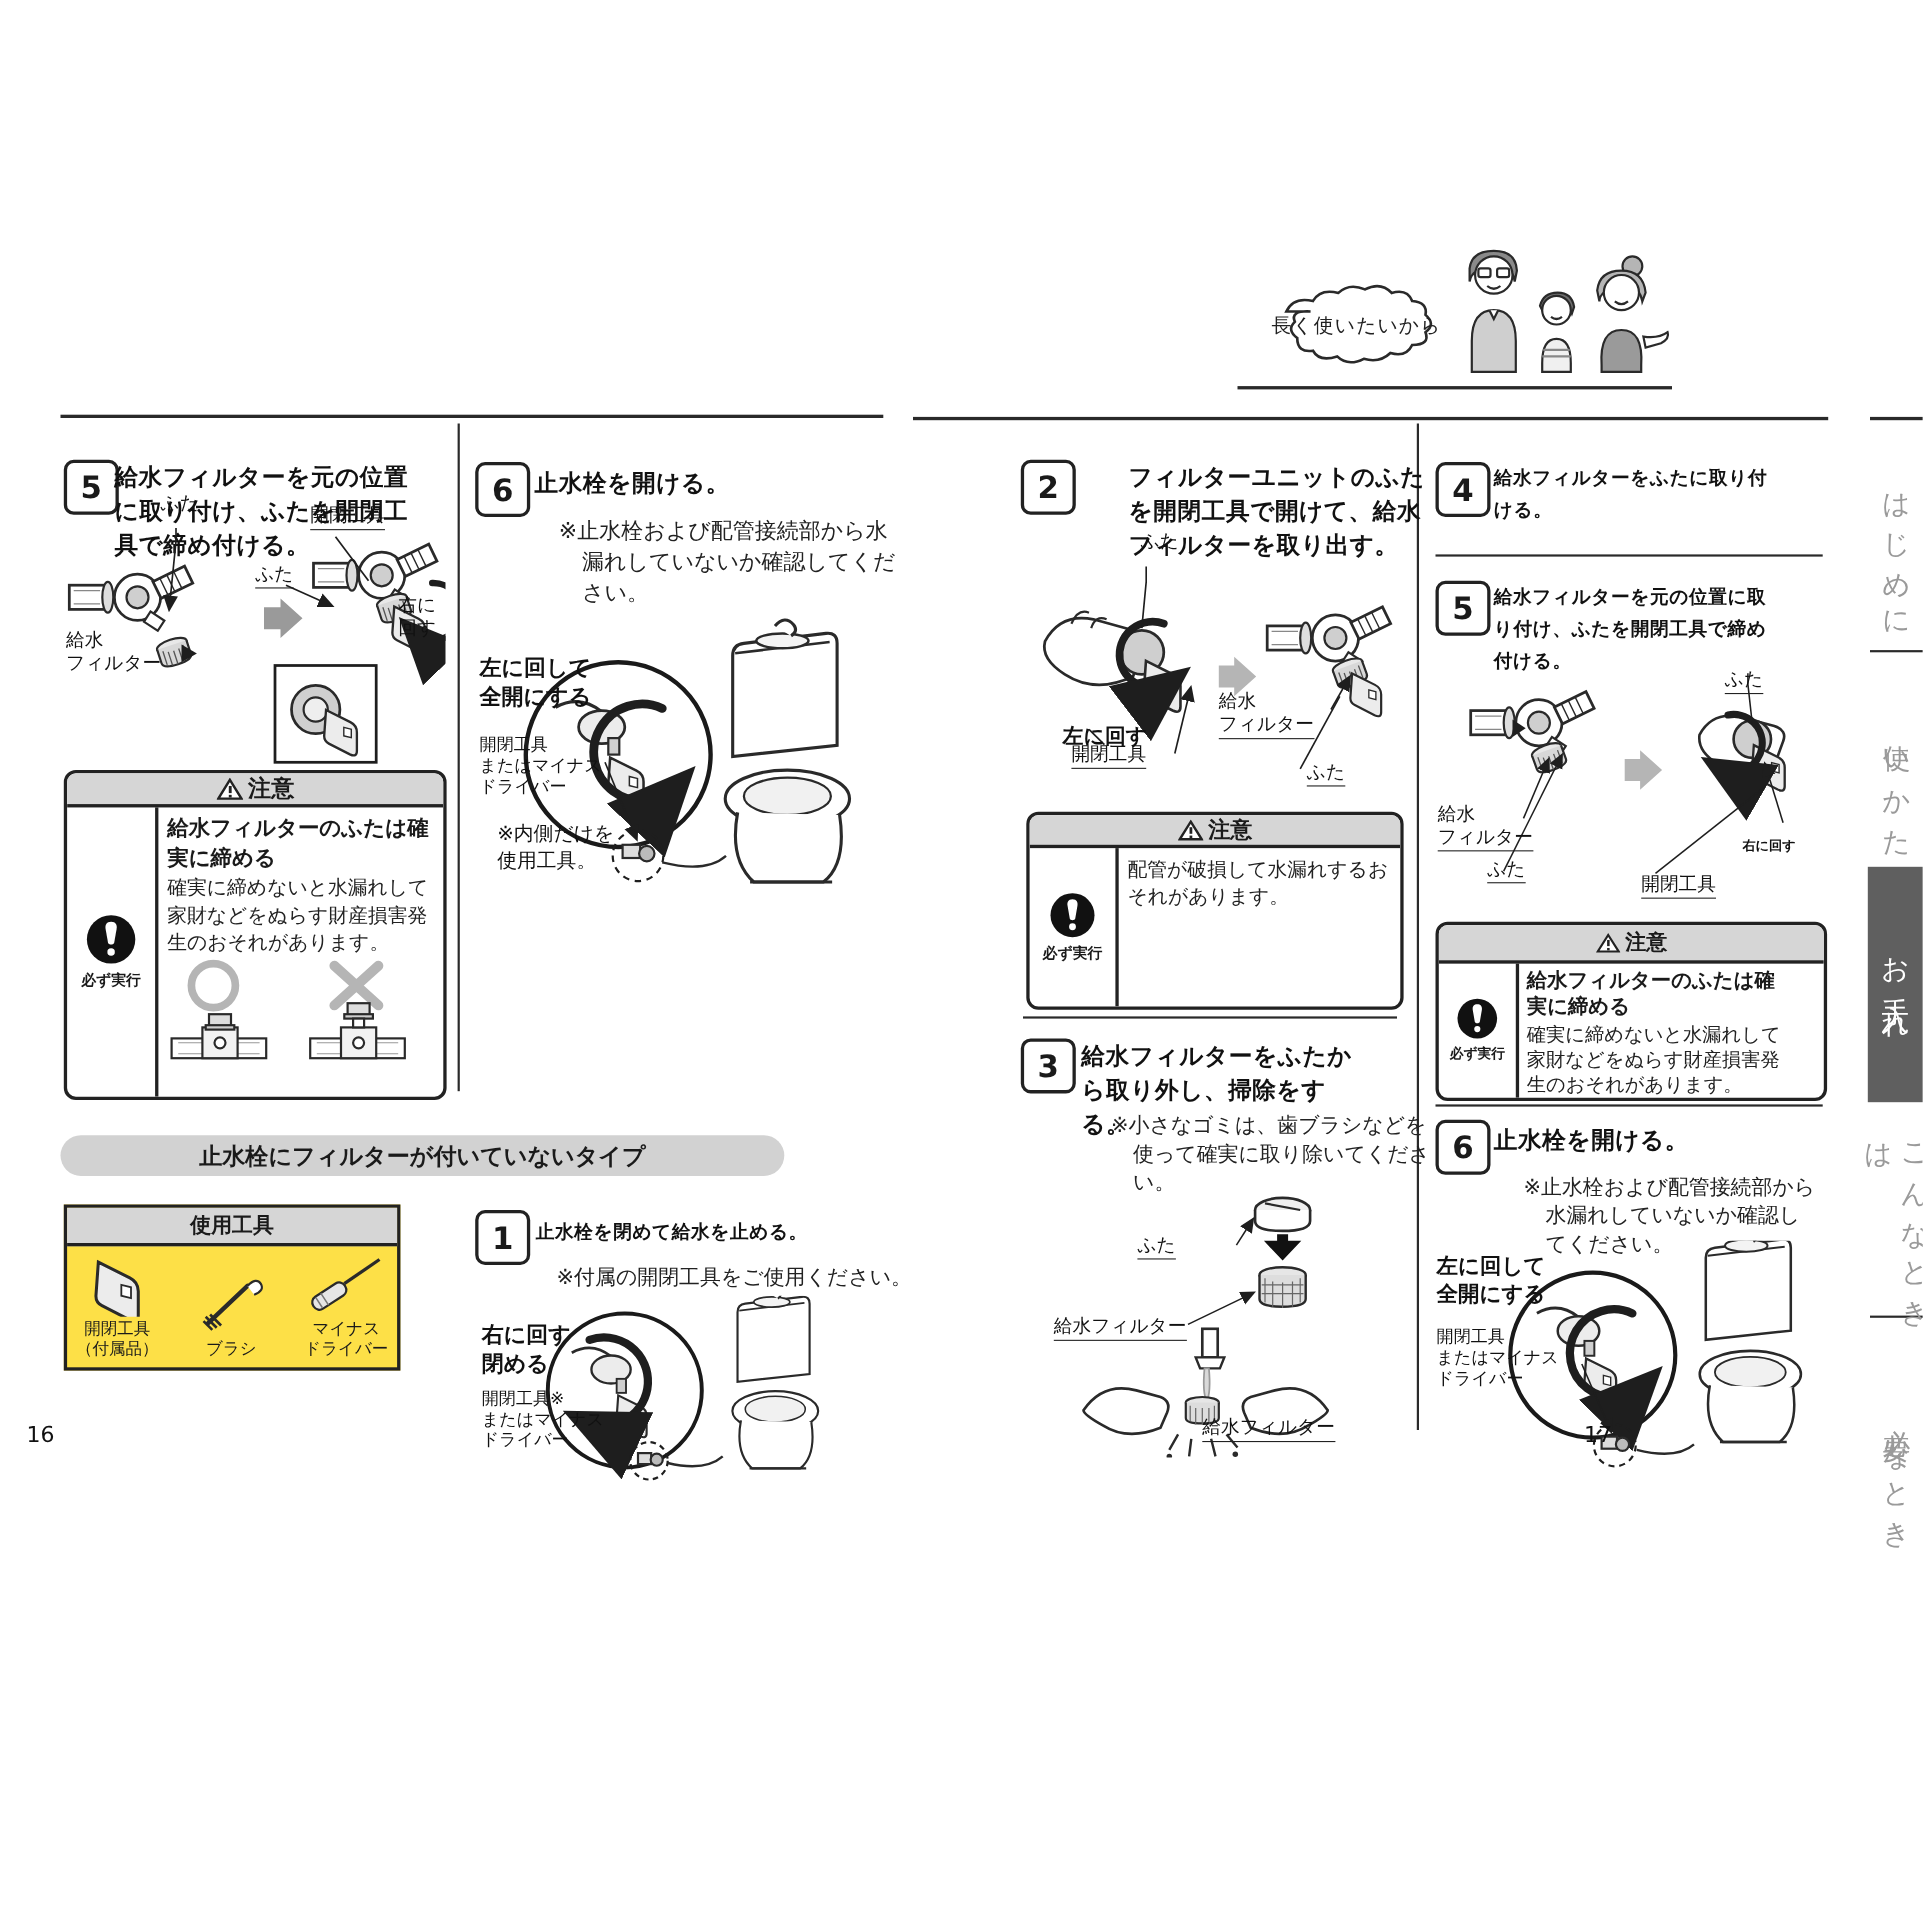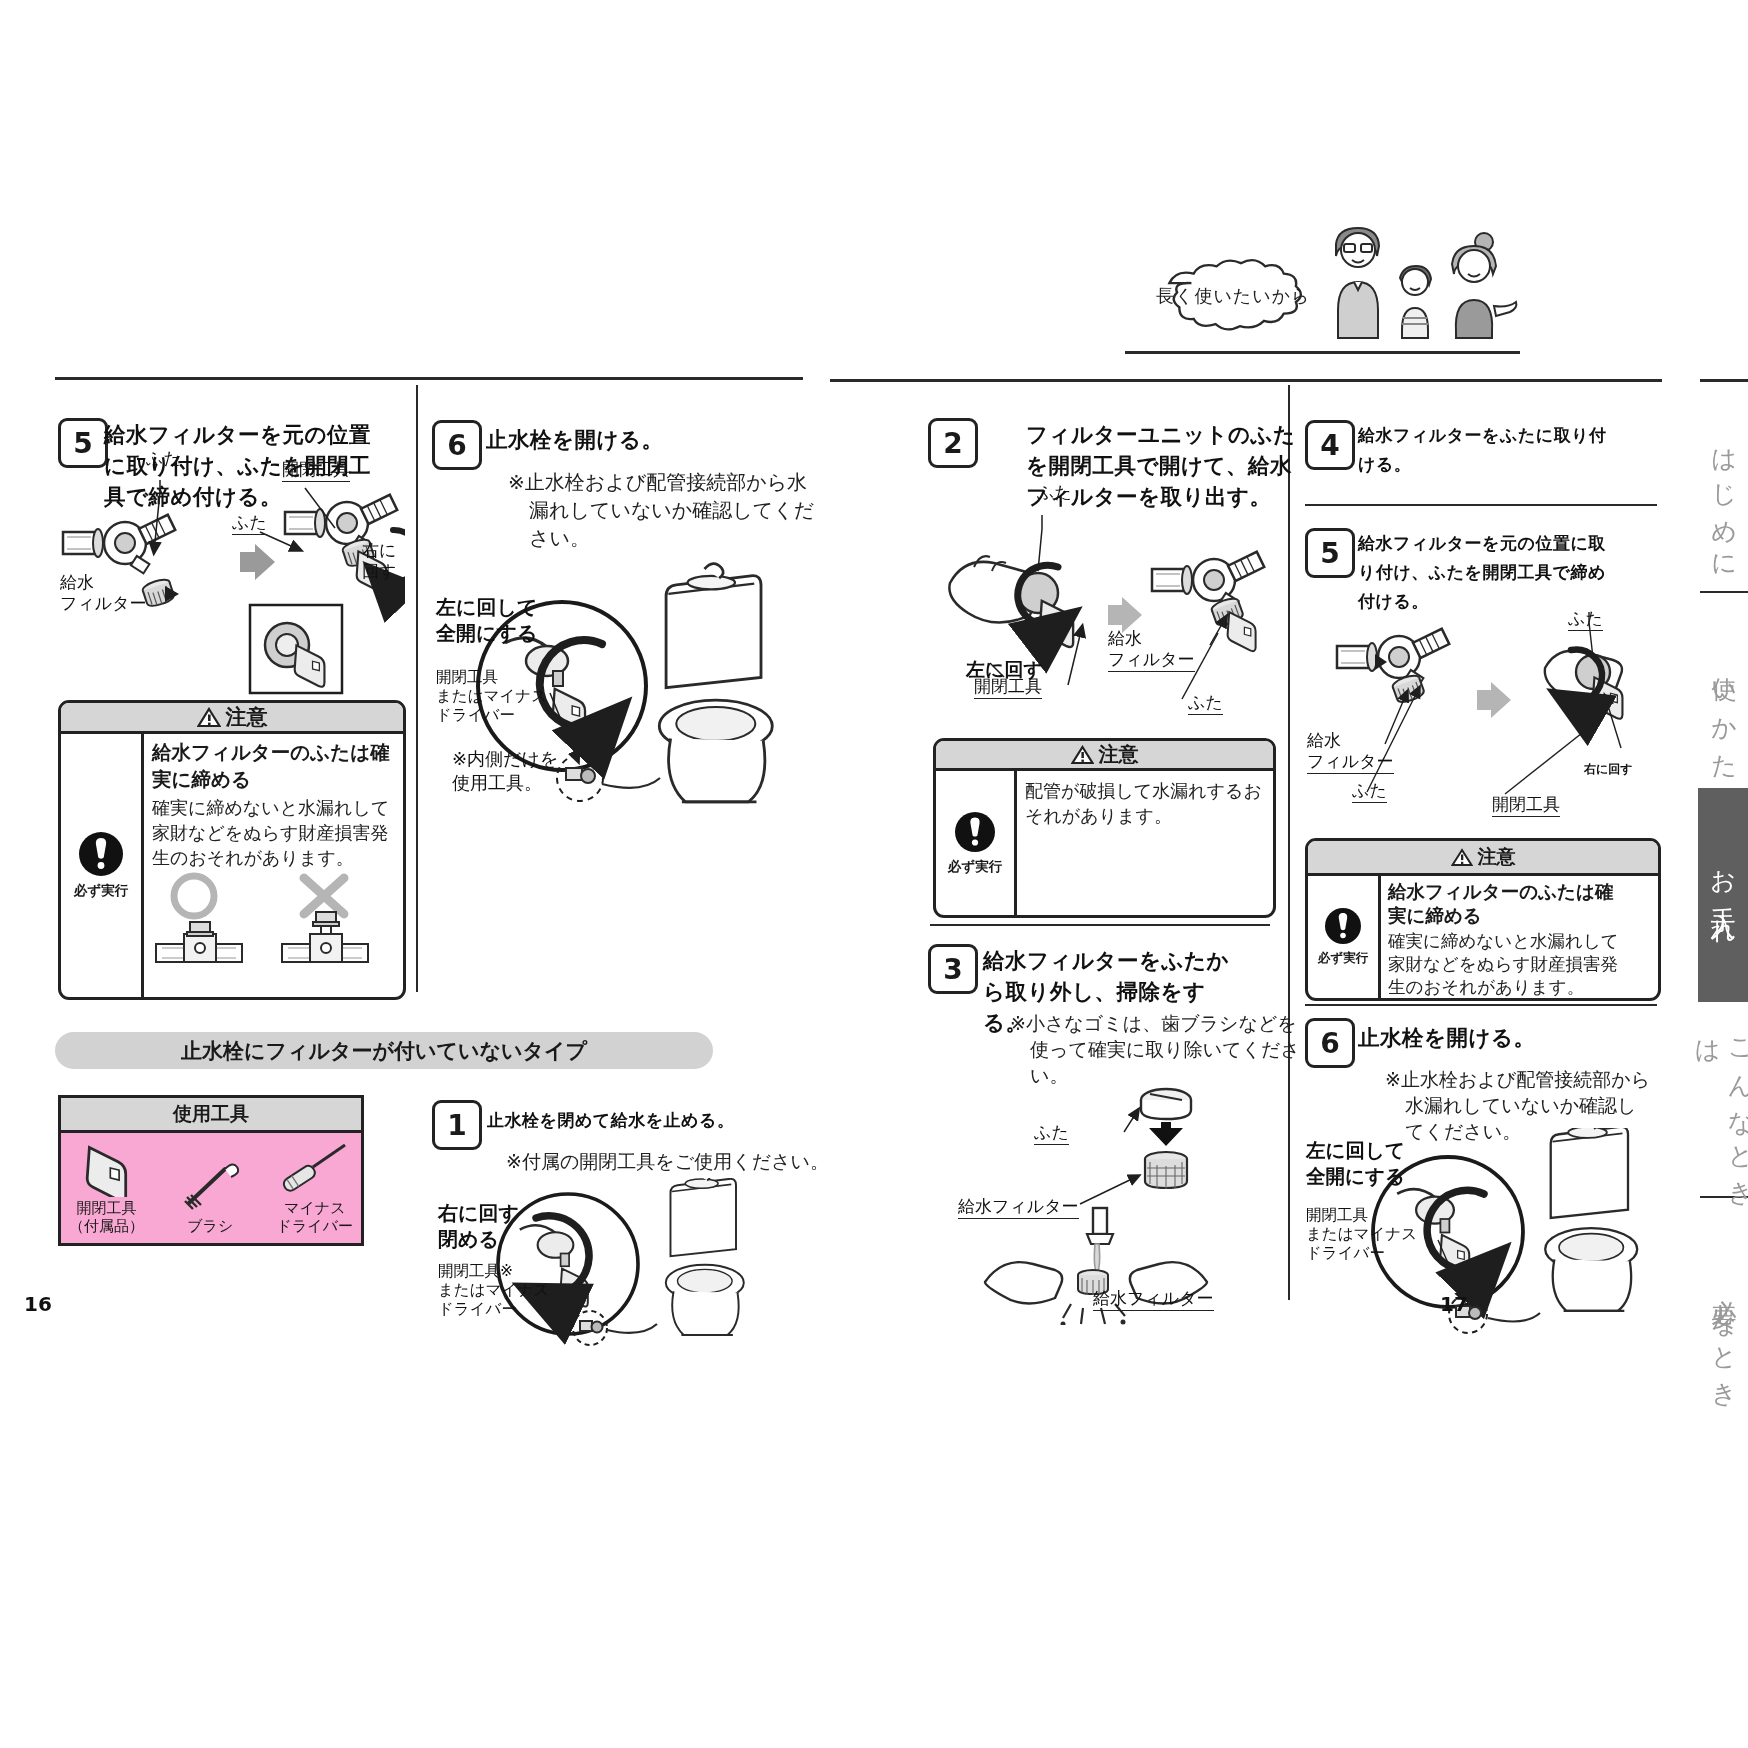--- a/index.html
+++ b/index.html
@@ -29,30 +29,30 @@
   .caution{position:absolute;border:3px solid #222;border-radius:11px;background:#fff;overflow:hidden;display:flex;flex-direction:column}
   .caution .hd{background:#d6d6d6;border-bottom:3px solid #222;display:flex;align-items:center;justify-content:center;gap:5px;font-weight:bold;font-size:21px;flex:0 0 auto}
   .caution .row{display:flex;flex:1 1 auto;min-height:0}
   .caution .ic{border-right:3px solid #222;display:flex;flex-direction:column;align-items:center;justify-content:center;gap:5px;flex:0 0 auto}
   .caution .must{font-size:13.5px;font-weight:bold}
   .caution .ct{padding:5px 8px}
   .caution .ch{font-weight:bold}
   .caution .cb{color:#222}
   
   .pill{position:absolute;background:#d2d2d2;border-radius:19px;display:flex;align-items:center;justify-content:center;font-size:21px;font-weight:bold;color:#1a1a1a}
-  .toolbox{position:absolute;border:3px solid #222;background:#f9a8d4}
+  .toolbox{position:absolute;border:3px solid #222;background:#fde047}
   .toolbox .hd{background:#d6d6d6;border-bottom:3px solid #222;height:32px;display:flex;align-items:center;justify-content:center;font-weight:bold;font-size:19px}
   .toolbox .items{display:flex;justify-content:space-between;padding:8px 8px 6px 8px}
   .toolbox .it{display:flex;flex-direction:column;align-items:center;justify-content:flex-end;gap:2px}
   .toolbox .it .tl{font-size:15px;line-height:18px;text-align:center;white-space:pre-line}
   
   .vtab{position:absolute;left:1700px;width:48px;writing-mode:vertical-rl;display:flex;align-items:center;justify-content:center;
         font-size:25px;letter-spacing:7px;color:#9a9a9a}
   .vtab.active{background:#5f5f5f;color:#fff;left:1698px;width:50px}
-  .pagenum{position:absolute;font-size:20px;font-weight:bold;color:#111}
+  .pagenum{position:absolute;font-size:20px;font-weight:normal;color:#111}
   .bubbletext{position:absolute;font-size:18px;color:#222;letter-spacing:1px}
 </style>
 </head>
 <body>
 
 <svg width="0" height="0" style="position:absolute" aria-hidden="true">
   <defs>
     <marker id="ah" markerWidth="11" markerHeight="11" refX="7" refY="4.5" orient="auto">
       <path d="M0,0 L10,4.5 L0,9 Z" fill="#1e1e1e"></path>
     </marker>

